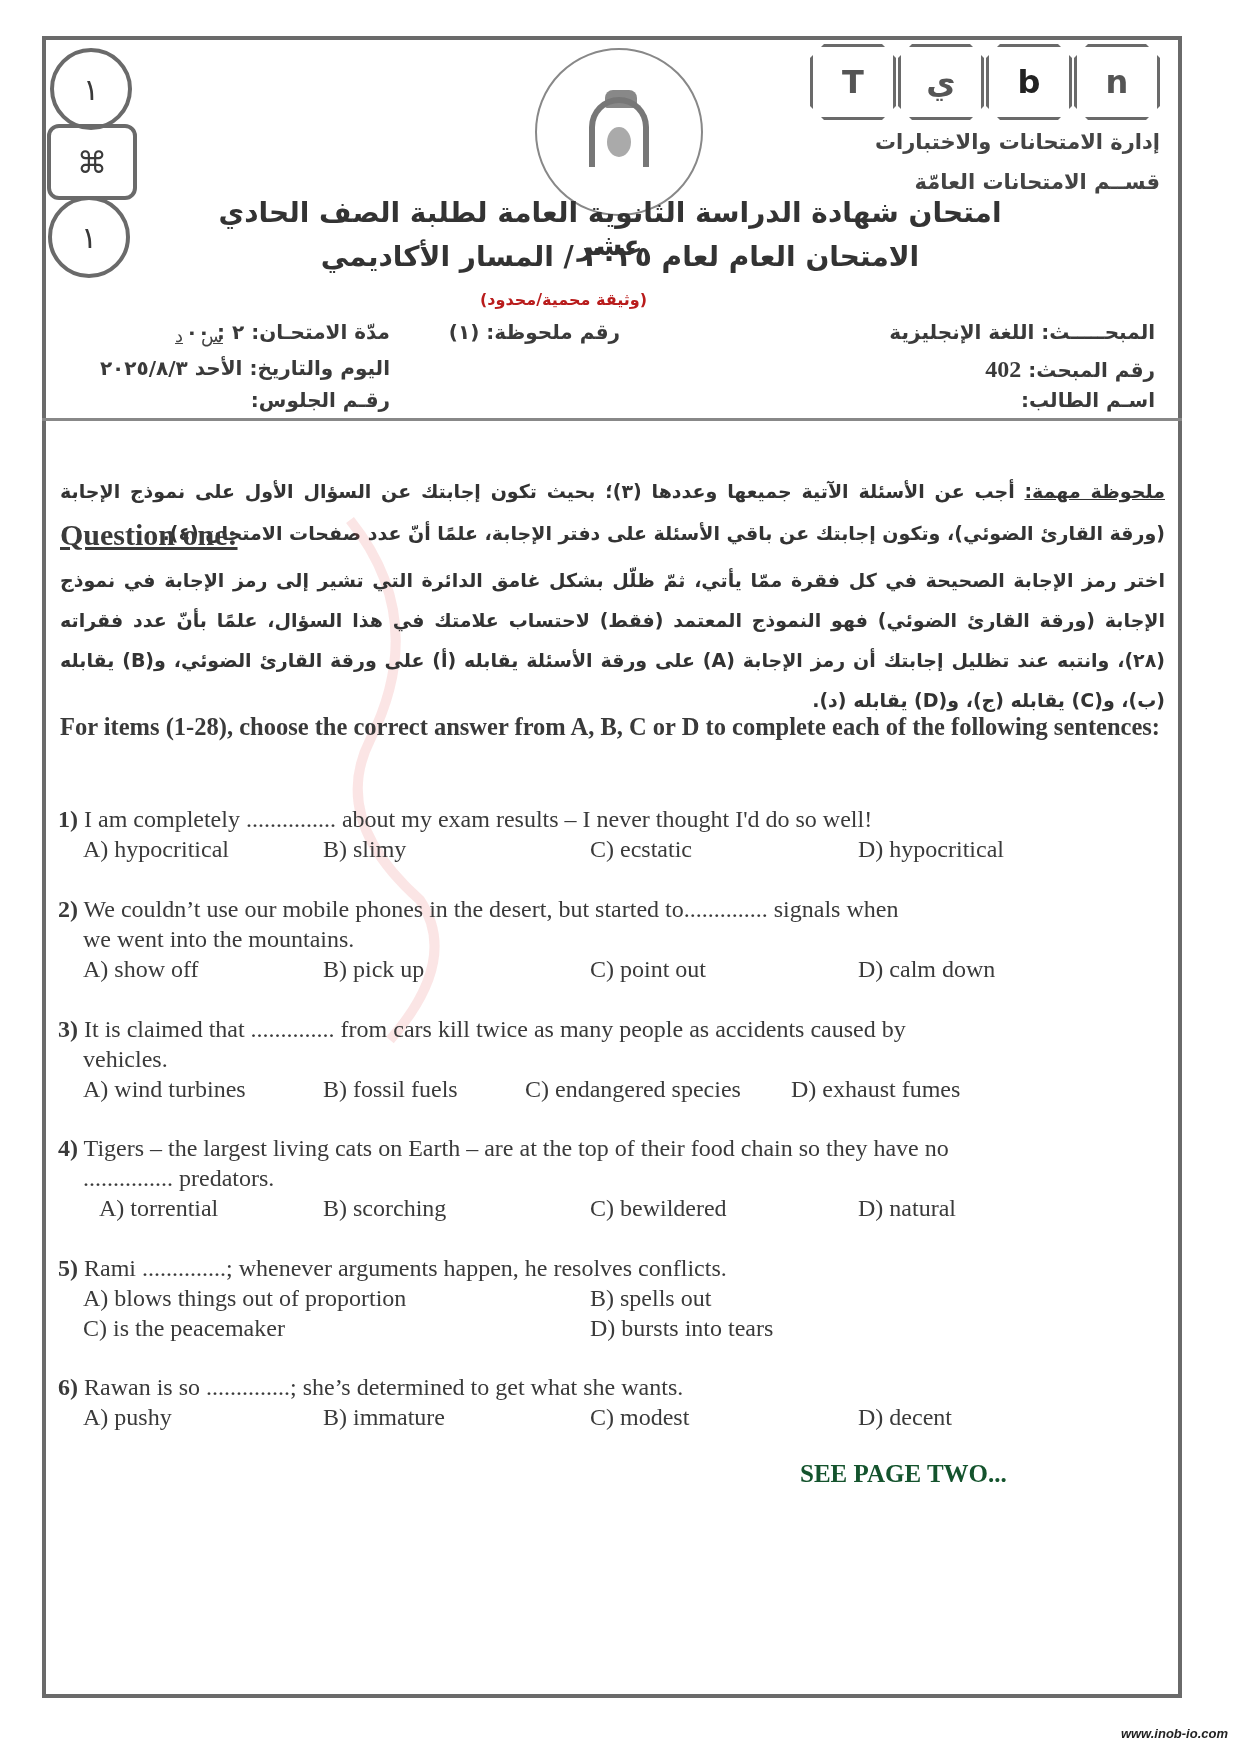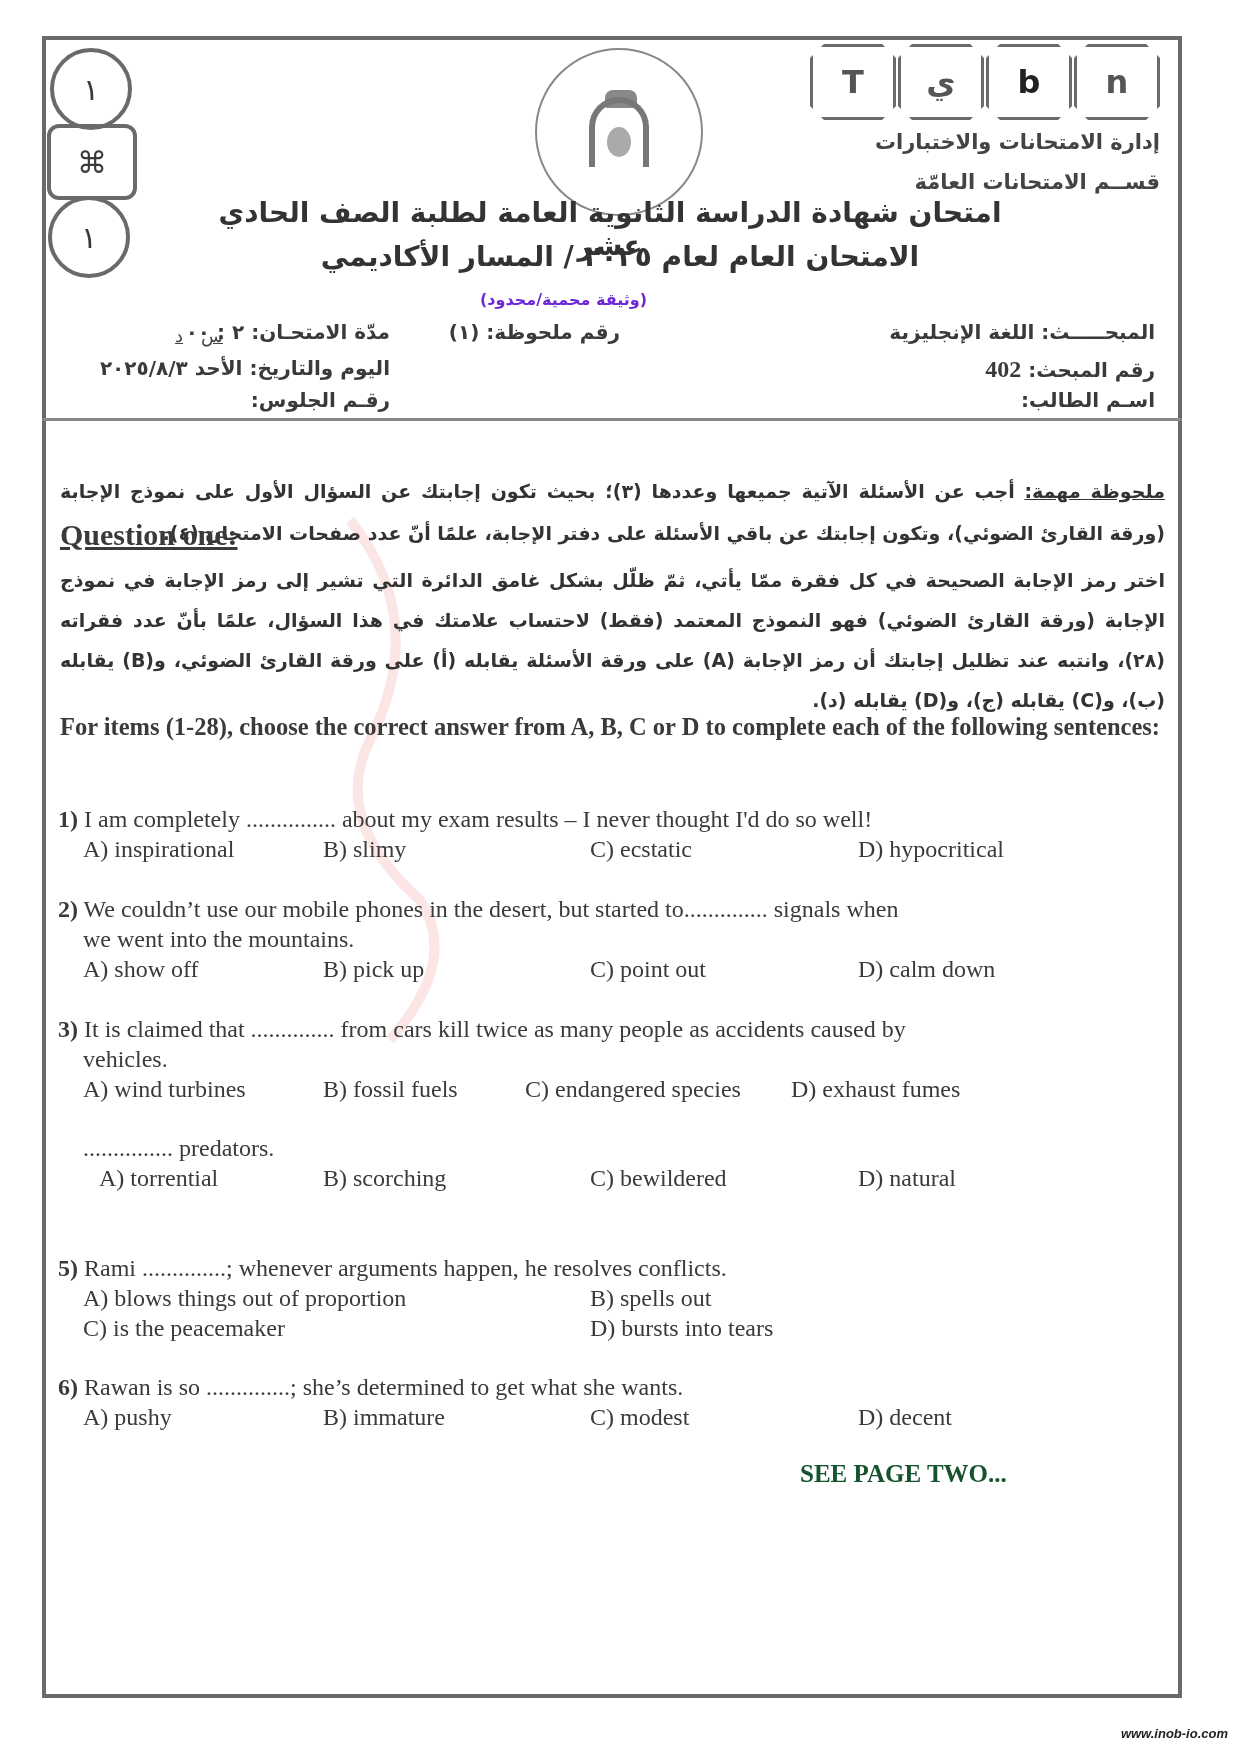--- a/index.html
+++ b/index.html
@@ -13,21 +13,21 @@
   .code-box.dark { color: #222; }
   .arabic { direction: rtl; font-family: "DejaVu Sans", sans-serif; font-weight: bold; }
   .dept1 { position: absolute; right: 80px; top: 130px; font-size: 21px; color: #444; }
   .dept2 { position: absolute; right: 80px; top: 170px; font-size: 21px; color: #444; }
   .emblem { position: absolute; left: 535px; top: 48px; width: 168px; height: 168px; border: 2px solid #888; border-radius: 50%; box-sizing: border-box; display:flex; align-items:center; justify-content:center; }
   .emblem-inner { width: 60px; height: 70px; border: 6px solid #777; border-bottom: none; border-radius: 30px 30px 0 0; box-sizing: border-box; position: relative; }
   .emblem-inner::after { content:""; position:absolute; left: 12px; top: 24px; width: 24px; height: 30px; border-radius: 50%; background: #aaa; }
   .emblem-crown { position:absolute; top: 40px; left: 68px; width: 32px; height: 18px; background: #888; border-radius: 8px 8px 2px 2px; }
   .title1 { position: absolute; left: 200px; width: 820px; top: 196px; text-align: center; font-size: 28px; color: #333; }
   .title2 { position: absolute; left: 300px; width: 640px; top: 240px; text-align: center; font-size: 28px; color: #333; }
-  .doc-class { position: absolute; left: 480px; top: 290px; font-size: 16px; color: #6d28d9; }
+  .doc-class { position: absolute; left: 480px; top: 290px; font-size: 16px; color: #b91c1c; }
   .info { position: absolute; font-size: 20px; color: #3a3a3a; white-space: nowrap; }
   .duration-units { position: absolute; left: 175px; top: 325px; font-size: 18px; color: #444; display:flex; gap: 18px; direction: rtl; }
   .duration-units span { text-decoration: underline; }
   .hr { position: absolute; left: 42px; width: 1140px; height: 3px; background: #888; }
   .note { position: absolute; left: 60px; width: 1105px; top: 470px; font-size: 19px; line-height: 42px; text-align: justify; color: #333; }
   .note .lbl { text-decoration: underline; }
   .q-title { position: absolute; left: 60px; top: 518px; font-size: 30px; font-weight: bold; text-decoration: underline; color: #3a3a3a; }
   .instr-ar { position: absolute; left: 60px; width: 1105px; top: 560px; font-size: 19px; line-height: 40px; text-align: justify; color: #333; }
   .instr-en { position: absolute; left: 60px; width: 1110px; top: 712px; font-size: 24.5px; font-weight: bold; line-height: 30px; color: #3a3a3a; }
   .item { position: absolute; left: 58px; width: 1120px; font-size: 24px; color: #3a3a3a; }
@@ -111,21 +111,21 @@
   <path d="M20 20 Q100 120 40 240 Q0 320 90 400 Q130 460 60 540" stroke="#e03030" stroke-width="10" fill="none"></path>
 </svg>
 
 <div class="q-title">Question one:</div>
 <div class="instr-ar arabic">اختر رمز الإجابة الصحيحة في كل فقرة ممّا يأتي، ثمّ ظلّل بشكل غامق الدائرة التي تشير إلى رمز الإجابة في نموذج الإجابة (ورقة القارئ الضوئي) فهو النموذج المعتمد (فقط) لاحتساب علامتك في هذا السؤال، علمًا بأنّ عدد فقراته (٢٨)، وانتبه عند تظليل إجابتك أن رمز الإجابة (A) على ورقة الأسئلة يقابله (أ) على ورقة القارئ الضوئي، و(B) يقابله (ب)، و(C) يقابله (ج)، و(D) يقابله (د).</div>
 <div class="instr-en">For items (1-28), choose the correct answer from A, B, C or D to complete each of the following sentences:</div>
 
 <div class="item" style="top:804px;">
   <div class="stem"><span class="num">1)</span><span> I am completely ............... about my exam results – I never thought I'd do so well!</span></div>
   <div class="opts">
-    <span class="opt" style="left:25px;">A) inspirational</span>
+    <span class="opt" style="left:25px;">A) hypocritical</span>
     <span class="opt" style="left:265px;">B) slimy</span>
     <span class="opt" style="left:532px;">C) ecstatic</span>
     <span class="opt" style="left:800px;">D) hypocritical</span>
   </div>
 </div>
 
 <div class="item" style="top:894px;">
   <div class="stem"><span class="num">2)</span><span> We couldn’t use our mobile phones in the desert, but started to.............. signals when</span></div>
   <div class="stem cont">we went into the mountains.</div>
   <div class="opts">
@@ -141,20 +141,21 @@
   <div class="stem cont">vehicles.</div>
   <div class="opts">
     <span class="opt" style="left:25px;">A) wind turbines</span>
     <span class="opt" style="left:265px;">B) fossil fuels</span>
     <span class="opt" style="left:467px;">C) endangered species</span>
     <span class="opt" style="left:733px;">D) exhaust fumes</span>
   </div>
 </div>
 
 <div class="item" style="top:1133px;">
+  <div class="stem"><span class="num">4)</span><span> Tigers – the largest living cats on Earth – are at the top of their food chain so they have no</span></div>
   <div class="stem cont">............... predators.</div>
   <div class="opts">
     <span class="opt" style="left:41px;">A) torrential</span>
     <span class="opt" style="left:265px;">B) scorching</span>
     <span class="opt" style="left:532px;">C) bewildered</span>
     <span class="opt" style="left:800px;">D) natural</span>
   </div>
 </div>
 
 <div class="item" style="top:1253px;">

